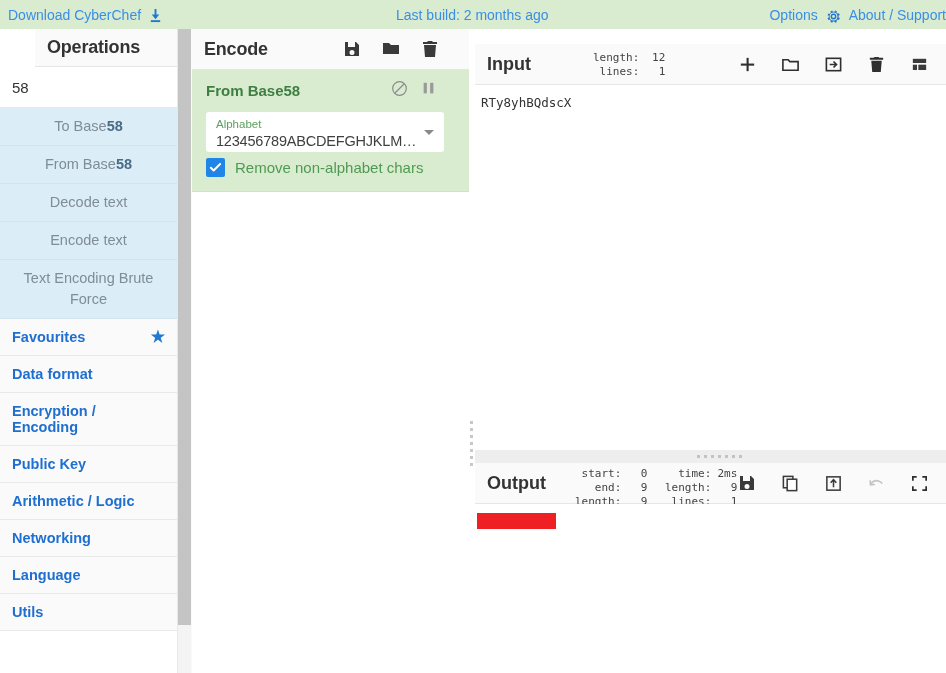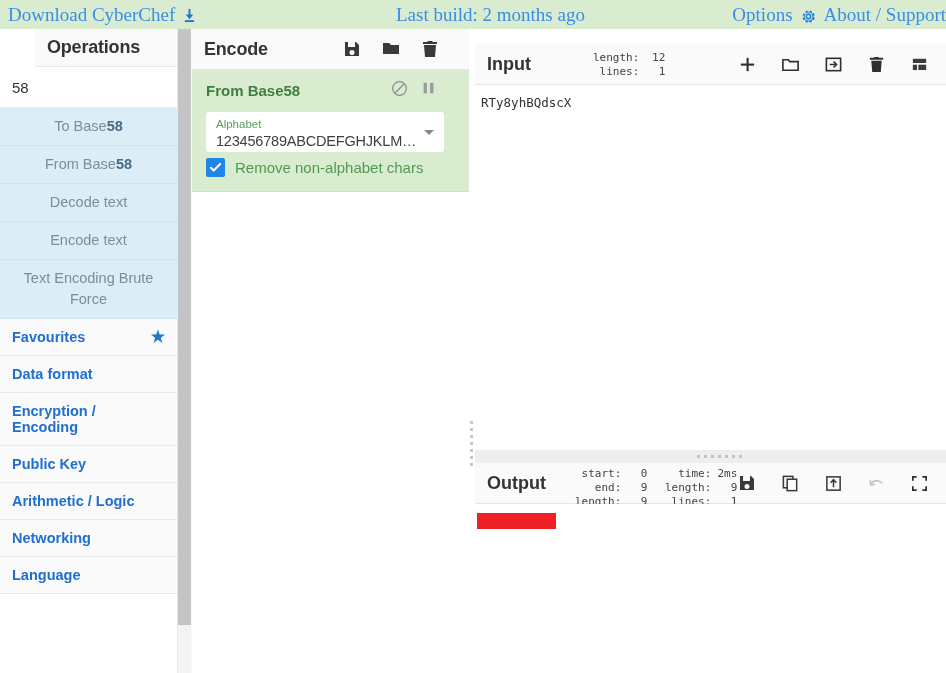--- a/index.html
+++ b/index.html
@@ -15,25 +15,24 @@
   #app { position: relative; width: 946px; height: 673px; }
 
   
   #banner {
     position: absolute; left: 0; top: 0; width: 946px; height: 29px;
     background: #d9ecd0;
     display: flex; align-items: center;
   }
   .banner-link {
     color: #3a8ee6;
-    font-size: 19px;
+    font-size: 14px;
     white-space: nowrap;
     cursor: pointer;
     line-height: 1;
-    font-family: Liberation Serif, serif;
   }
   #banner-left { position: absolute; left: 8px; display: flex; align-items: center; gap: 7px; }
   #banner-center { position: absolute; left: 396px; }
   #banner-right { position: absolute; right: 0px; display: flex; align-items: center; gap: 7px; padding-right: 0; }
   .dl-icon { display: inline-block; width: 15px; height: 15px; position: relative; top: 1px; }
   .gear-icon { display: inline-block; width: 17px; height: 17px; position: relative; top: 2px; }
 
   
   #ops-panel {
     position: absolute; left: 0; top: 29px; width: 178px; height: 644px;
@@ -253,20 +252,23 @@
           <span>Public Key</span>
         </div>
         <div class="op-cat">
           <span>Arithmetic / Logic</span>
         </div>
         <div class="op-cat">
           <span>Networking</span>
         </div>
         <div class="op-cat">
           <span>Language</span>
+        </div>
+        <div class="op-cat">
+          <span>Utils</span>
         </div>
       </div>
   </div>
   <div id="ops-scrollbar">
     <div id="ops-scroll-thumb"></div>
   </div>
   <div id="ops-gap"></div>
 
   <div id="recipe-panel">
     <div id="recipe-titlebar">

